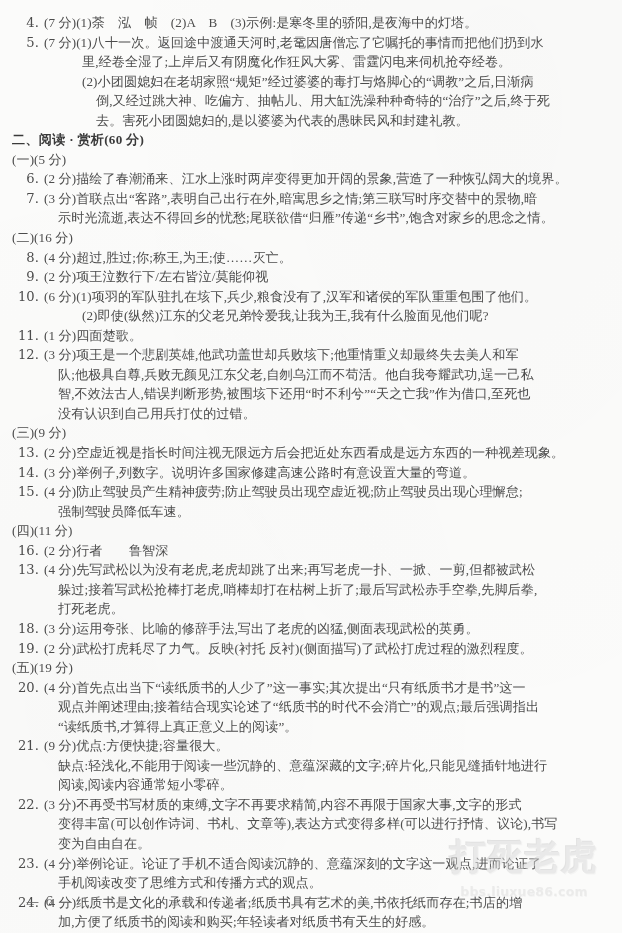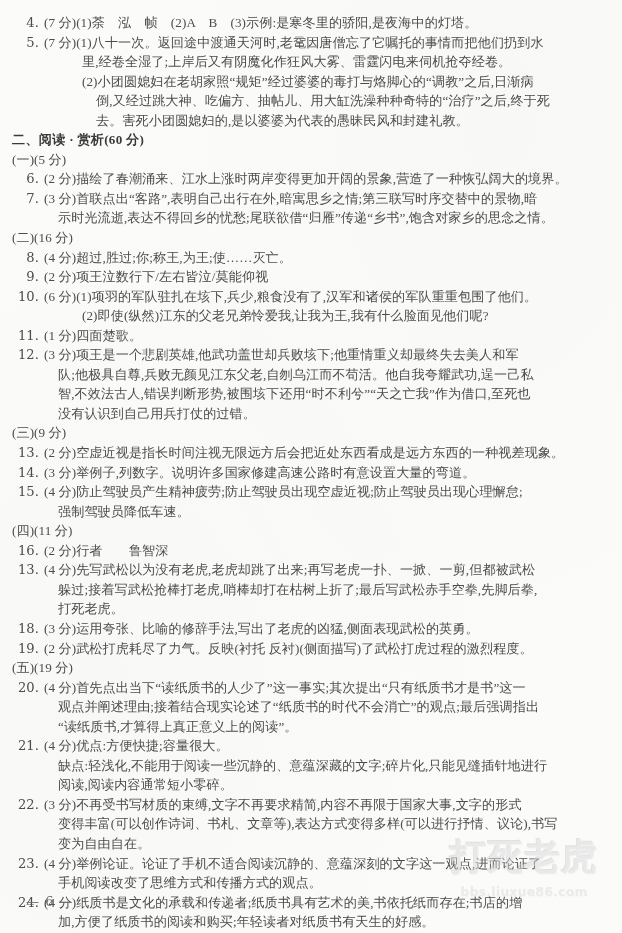--- a/index.html
+++ b/index.html
@@ -241,21 +241,21 @@
         <div class="qnum">20.</div>
         <div class="qbody">
           <div class="ln">(4 分)首先点出当下“读纸质书的人少了”这一事实;其次提出“只有纸质书才是书”这一</div>
           <div class="ln ind-1">观点并阐述理由;接着结合现实论述了“纸质书的时代不会消亡”的观点;最后强调指出</div>
           <div class="ln ind-1">“读纸质书,才算得上真正意义上的阅读”。</div>
         </div>
       </div>
       <div class="qrow">
         <div class="qnum">21.</div>
         <div class="qbody">
-          <div class="ln">(4 分)优点:方便快捷;容量很大。</div>
+          <div class="ln">(9 分)优点:方便快捷;容量很大。</div>
           <div class="ln ind-1">缺点:轻浅化,不能用于阅读一些沉静的、意蕴深藏的文字;碎片化,只能见缝插针地进行</div>
           <div class="ln ind-1">阅读,阅读内容通常短小零碎。</div>
         </div>
       </div>
       <div class="qrow">
         <div class="qnum">22.</div>
         <div class="qbody">
           <div class="ln">(3 分)不再受书写材质的束缚,文字不再要求精简,内容不再限于国家大事,文字的形式</div>
           <div class="ln ind-1">变得丰富(可以创作诗词、书札、文章等),表达方式变得多样(可以进行抒情、议论),书写</div>
           <div class="ln ind-1">变为自由自在。</div>

